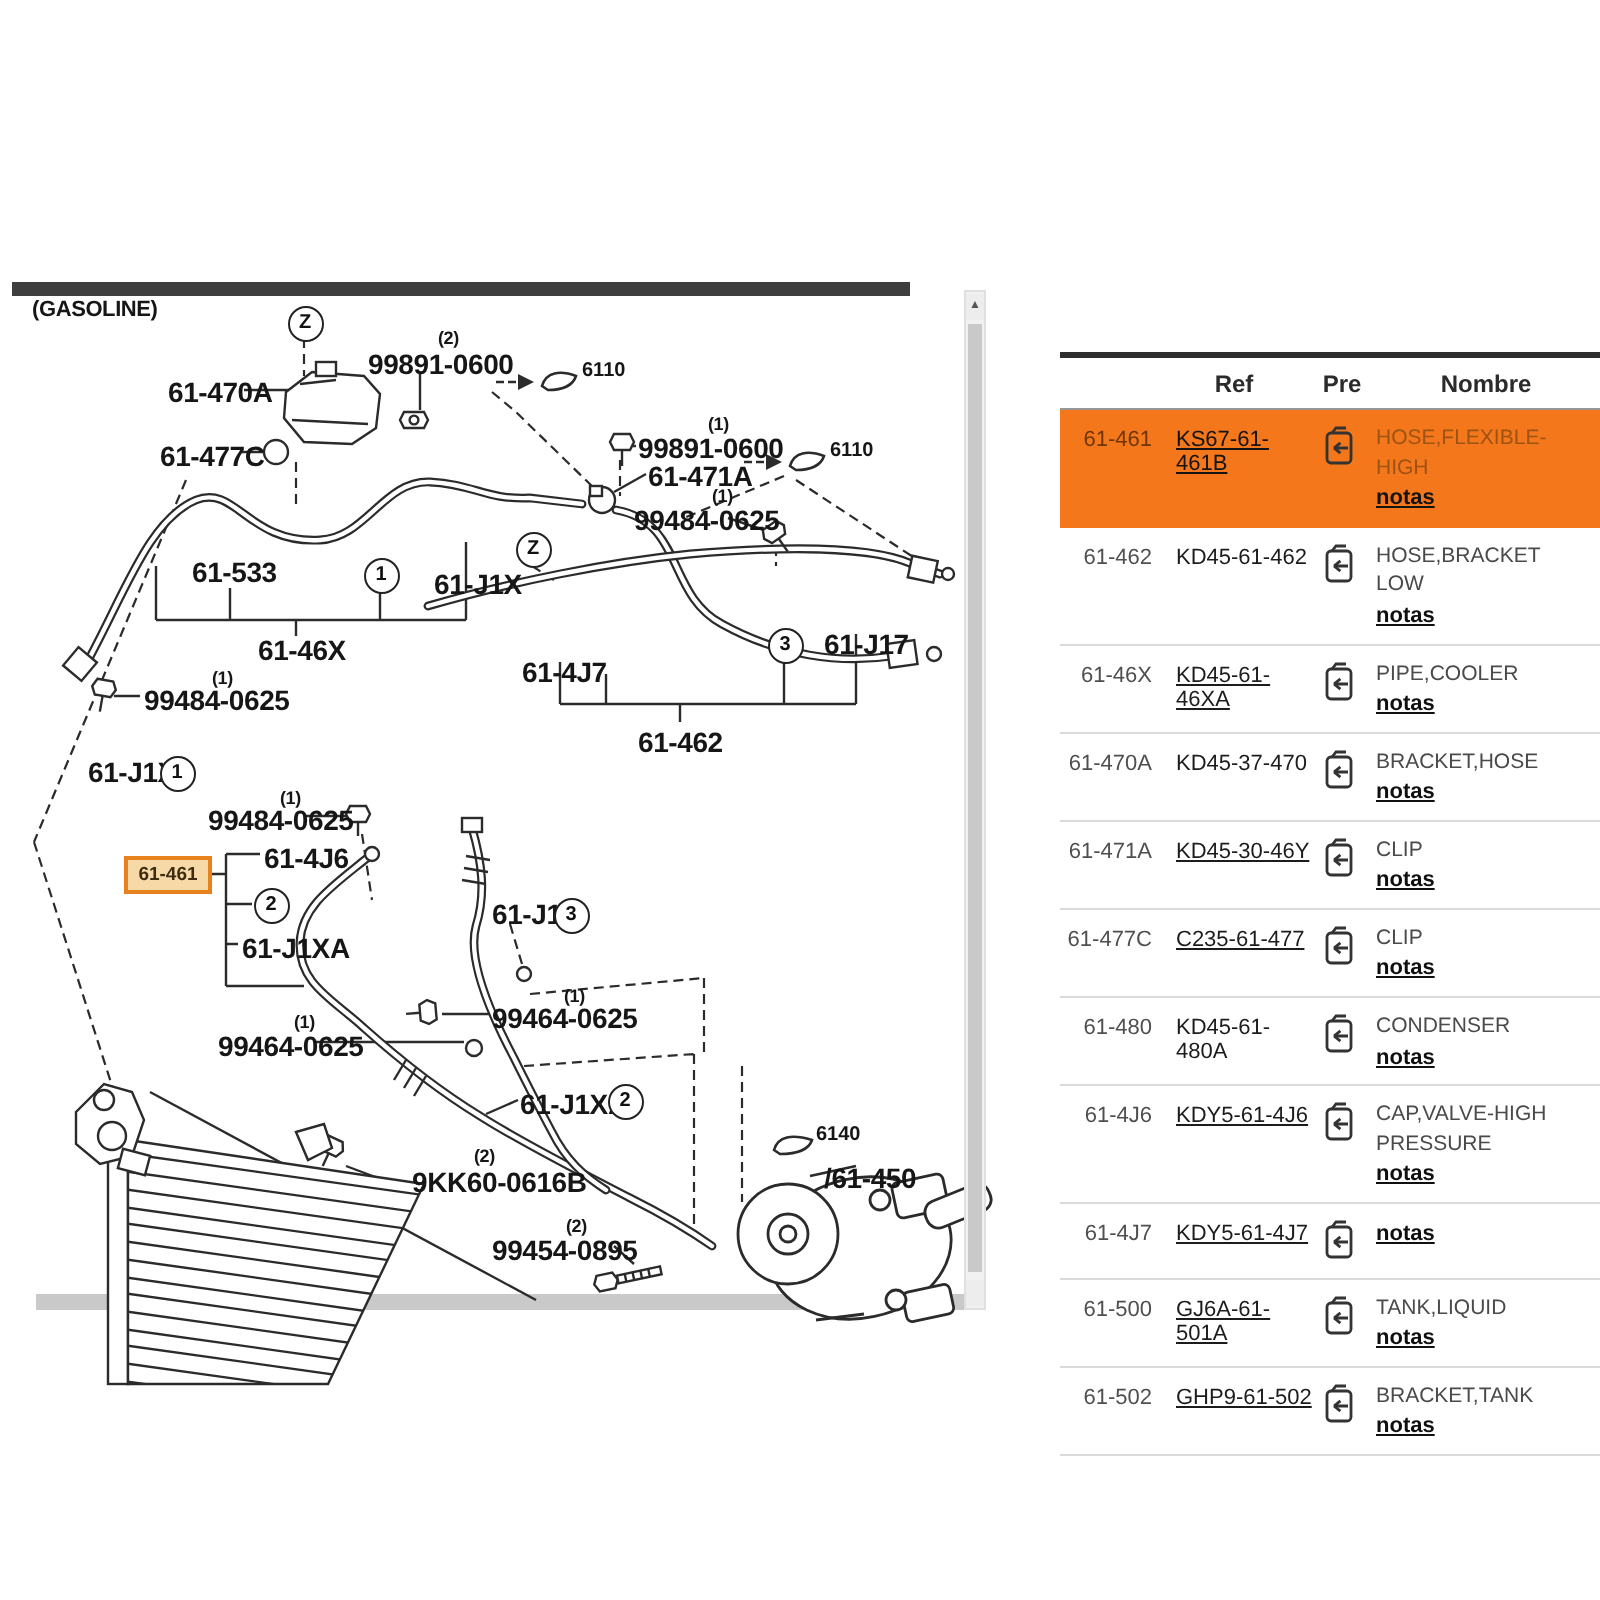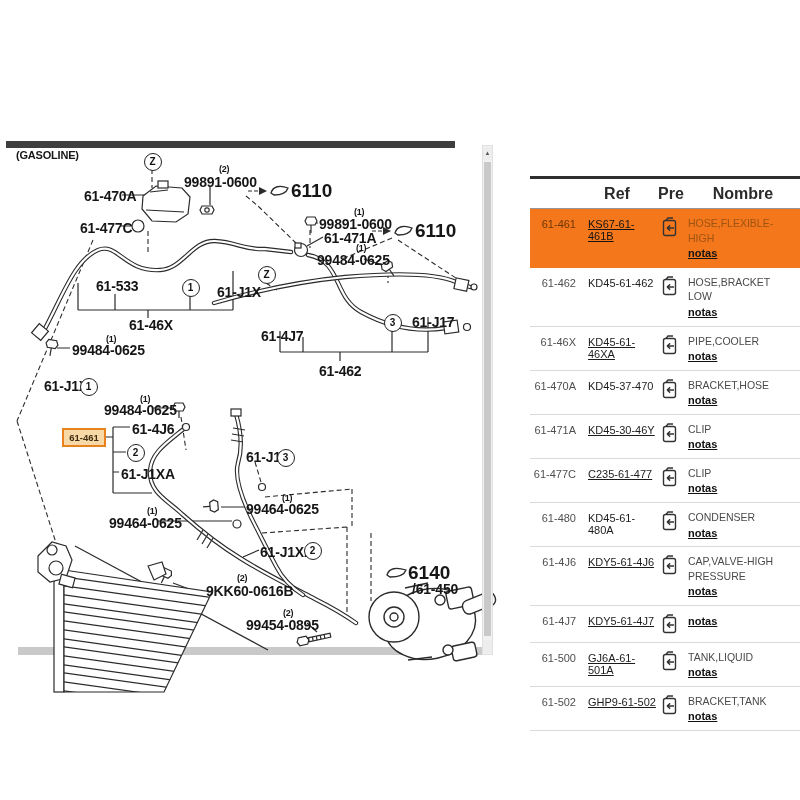--- a/index.html
+++ b/index.html
@@ -9,40 +9,40 @@
   .topbar{position:absolute;left:6px;top:141px;width:449px;height:7px;background:#3e3e3e}
   #diagram-art{position:absolute;left:0;top:0;width:500px;height:710px}
   .ln{stroke:#2b2b2b;stroke-width:1.2;fill:none}
   .lnw{stroke:#2b2b2b;stroke-width:1.2;fill:#fff}
   .dash{stroke:#2b2b2b;stroke-width:1.1;fill:none;stroke-dasharray:5 3}
   .pipe-o{stroke:#2b2b2b;stroke-width:4.4;fill:none;stroke-linecap:round}
   .pipe-i{stroke:#fff;stroke-width:2.2;fill:none;stroke-linecap:round}
   .dlabel{position:absolute;font-size:14px;font-weight:bold;letter-spacing:-0.2px;
           color:#161616;white-space:nowrap;line-height:1}
   .dlabel.qty{font-size:9px}
-  .dlabel.big{font-size:19px;letter-spacing:0}
+  .dlabel.big{font-size:10px;letter-spacing:0}
   .dlabel.md{font-size:11px}
   .dcircle{position:absolute;width:16px;height:16px;border:1.5px solid #222;border-radius:50%;
            background:#fff;font-size:10px;font-weight:bold;display:flex;align-items:center;
            justify-content:center;color:#111}
   .hlbox{position:absolute;left:62px;top:428px;width:40px;height:15px;background:#F6D9A6;
          border:2px solid #E8821E;display:flex;align-items:center;justify-content:center;
          font-size:9.5px;font-weight:bold;color:#3f2c10;cursor:pointer}
   .secicon{position:absolute}
   
   .sbar{position:absolute;left:482px;top:145px;width:11px;height:510px;background:#f1f1f1;
         border:1px solid #e0e0e0;box-sizing:border-box}
   .sbtn{position:absolute;left:0;width:9px;height:13px;background:#ededed;color:#555;
         font-size:6px;text-align:center;line-height:13px;cursor:pointer}
   .sthumb{position:absolute;left:1px;top:16px;width:7px;height:474px;background:#c9c9c9;cursor:pointer}
   .sbtn.bottom{top:494px}
   
   .tpane{position:absolute;left:530px;top:176px;width:270px;background:#fff}
   .thead{display:grid;grid-template-columns:48px 78px 30px 1fr;border-top:3px solid #2e2e2e;
-         border-bottom:1px solid #979797;padding:6px 0 5px;font-size:16px;font-weight:bold;color:#2b2b2b}
+         border-bottom:1px solid #979797;padding:6px 0 5px;font-size:12px;font-weight:bold;color:#2b2b2b}
   .thead > div{text-align:center}
   .trow{display:grid;grid-template-columns:48px 78px 30px 1fr;border-bottom:1px solid #dadada;
         padding:7px 0 5px;font-size:11px;background:#fff}
   .c-ref{text-align:right;color:#4f4f4f;padding-right:2px;padding-top:2px}
   .c-part{font-weight:normal;color:#1c1c1c;padding-left:10px;padding-top:2px}
   .plink{text-decoration:underline;cursor:pointer}
   .plink.plain{text-decoration:none}
   .c-pre{padding-left:5px;padding-top:1px}
   .c-name{color:#4a4a4a;font-size:10.5px;line-height:1.4;padding-left:2px;padding-right:5px}
   .notas{display:inline-block;font-weight:bold;color:#101010;text-decoration:underline;

